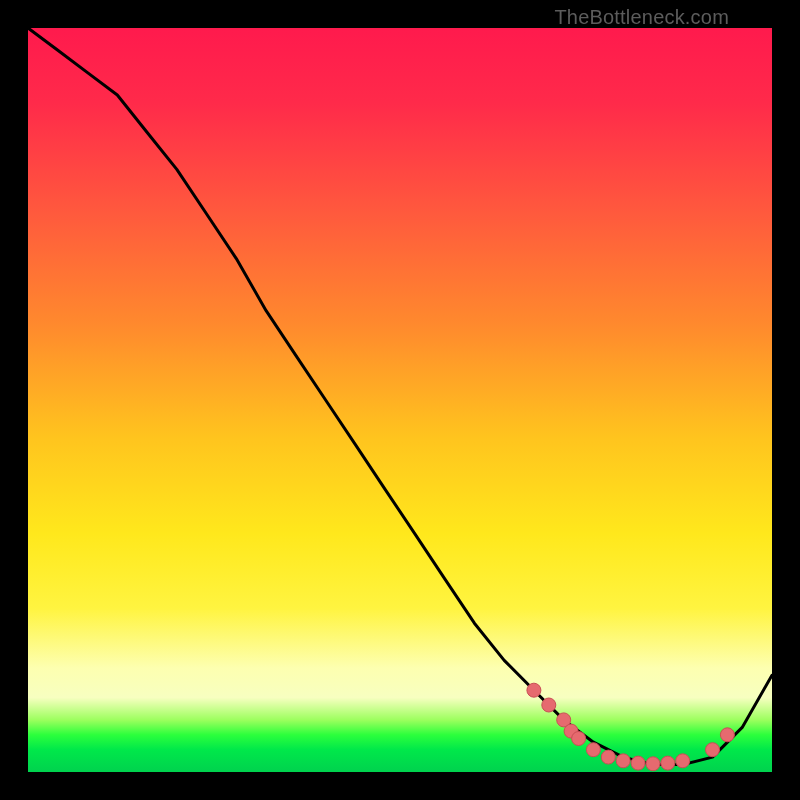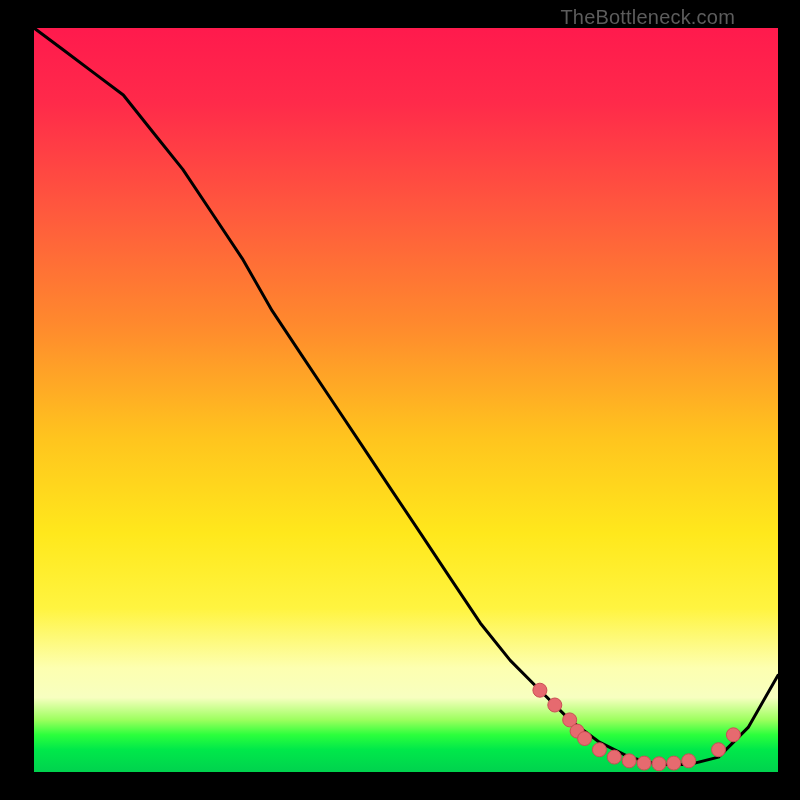--- a/index.html
+++ b/index.html
@@ -6,21 +6,21 @@
     margin: 0;
     padding: 0;
     width: 800px;
     height: 800px;
     background: #000;
     overflow: hidden;
     font-family: Arial, Helvetica, sans-serif;
   }
   .frame {
     position: absolute;
-    left: 6px;
+    left: 0;
     top: 0;
     width: 739px;
     height: 800px;
     background: #000;
   }
   .plot {
     position: absolute;
     left: 28px;
     top: 28px;
     width: 744px;

